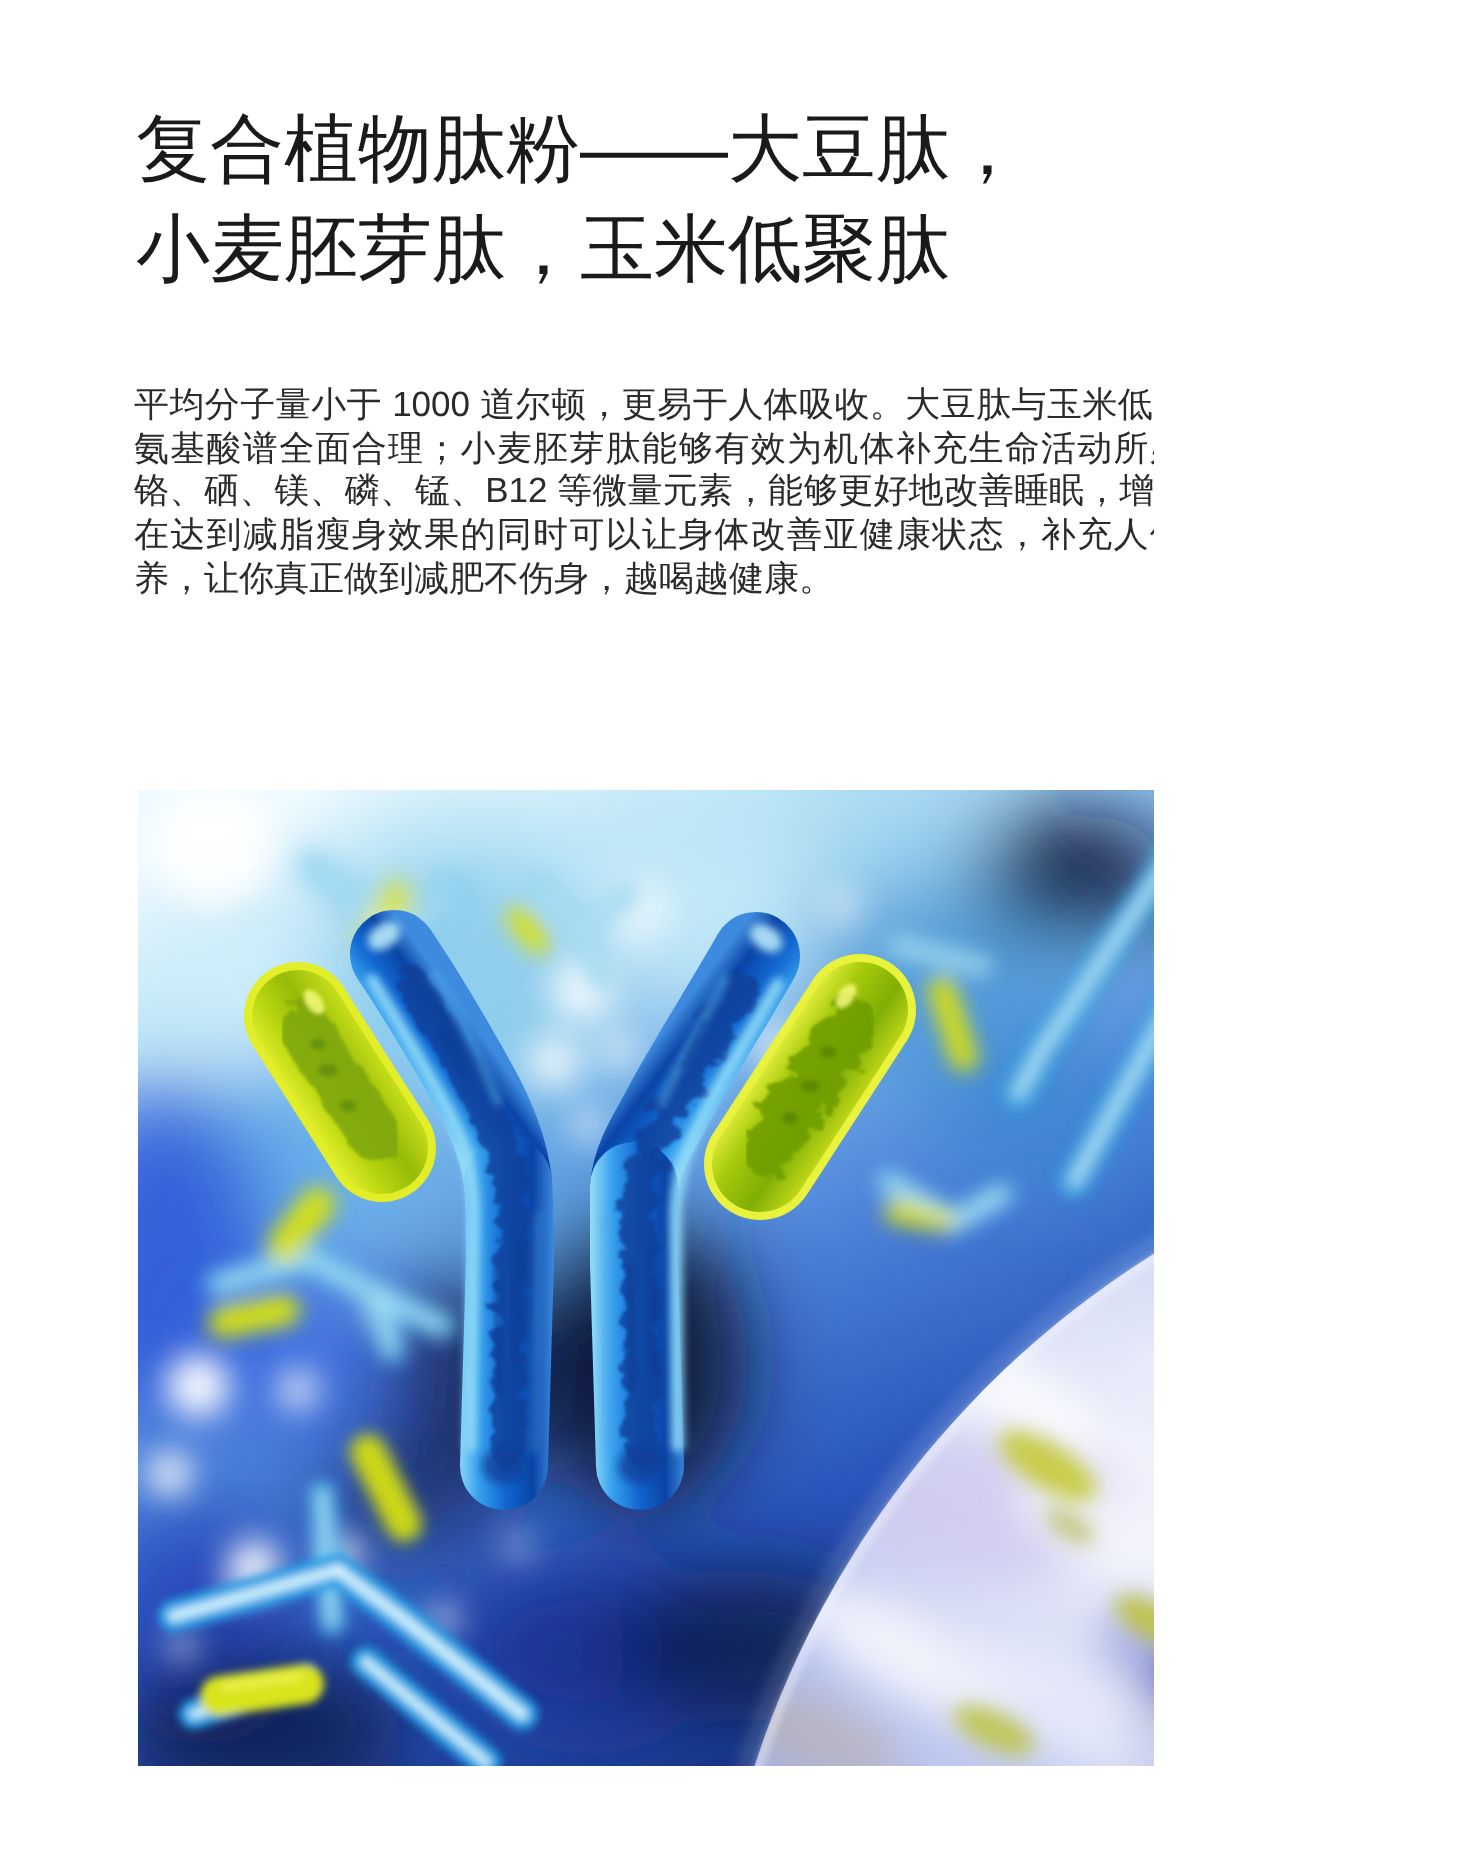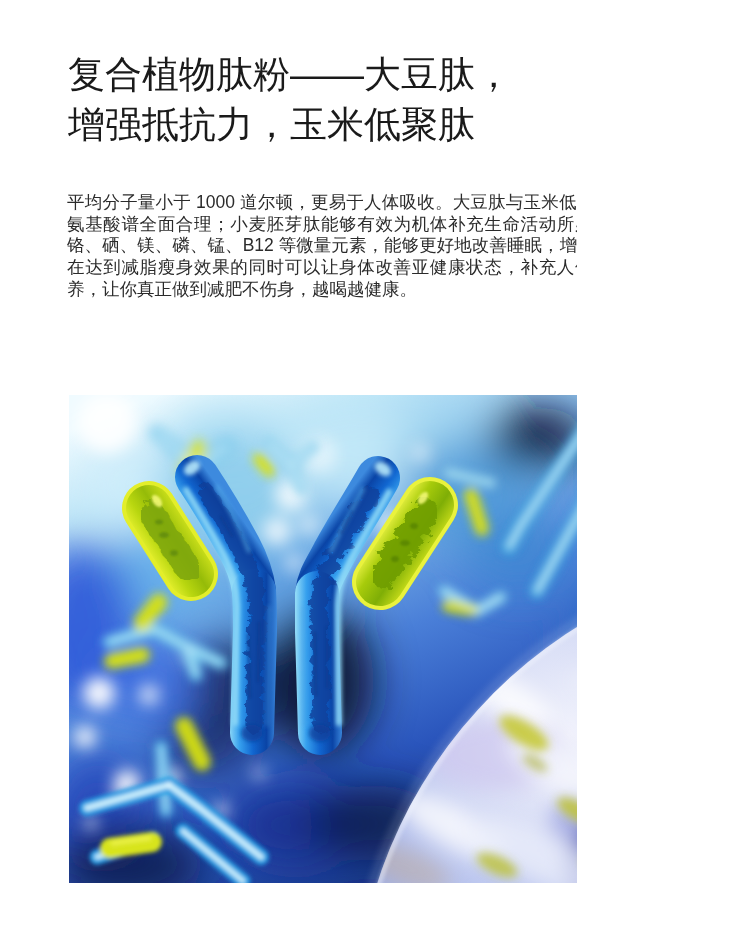--- a/index.html
+++ b/index.html
@@ -22,21 +22,21 @@
   }
   .hero svg{display:block;}
 </style>
 </head>
 <body>
 
 <div class="page">
 
   <h1 class="heading">
     <span class="hline">复合植物肽粉——大豆肽，</span>
-    <span class="hline">增强抵抗力，玉米低聚肽</span>
+    <span class="hline">小麦胚芽肽，玉米低聚肽</span>
   </h1>
 
   <p class="body-text">平均分子量小于 1000 道尔顿，更易于人体吸收。大豆肽与玉米低聚肽复配，氨基酸谱全面合理；小麦胚芽肽能够有效为机体补充生命活动所必需的铁、铬、硒、镁、磷、锰、B12 等微量元素，能够更好地改善睡眠，增强抵抗力，在达到减脂瘦身效果的同时可以让身体改善亚健康状态，补充人体所需的营养，让你真正做到减肥不伤身，越喝越健康。</p>
 
   <div class="hero" role="img" aria-label="三维渲染：蓝色Y形抗体分子，两侧附黄绿色肽段胶囊，背景为蓝色模糊抗体与白色光斑，右下方为紫蓝色细胞球体（带黄色斑点）">
     <svg width="592" height="488" viewBox="0 0 592 488" xmlns="http://www.w3.org/2000/svg">
       <defs>
         <linearGradient id="gBase" x1="0.15" y1="0" x2="0.65" y2="1">
           <stop offset="0" stop-color="#f0fbff"></stop>
           <stop offset="0.15" stop-color="#bce5f7"></stop>

